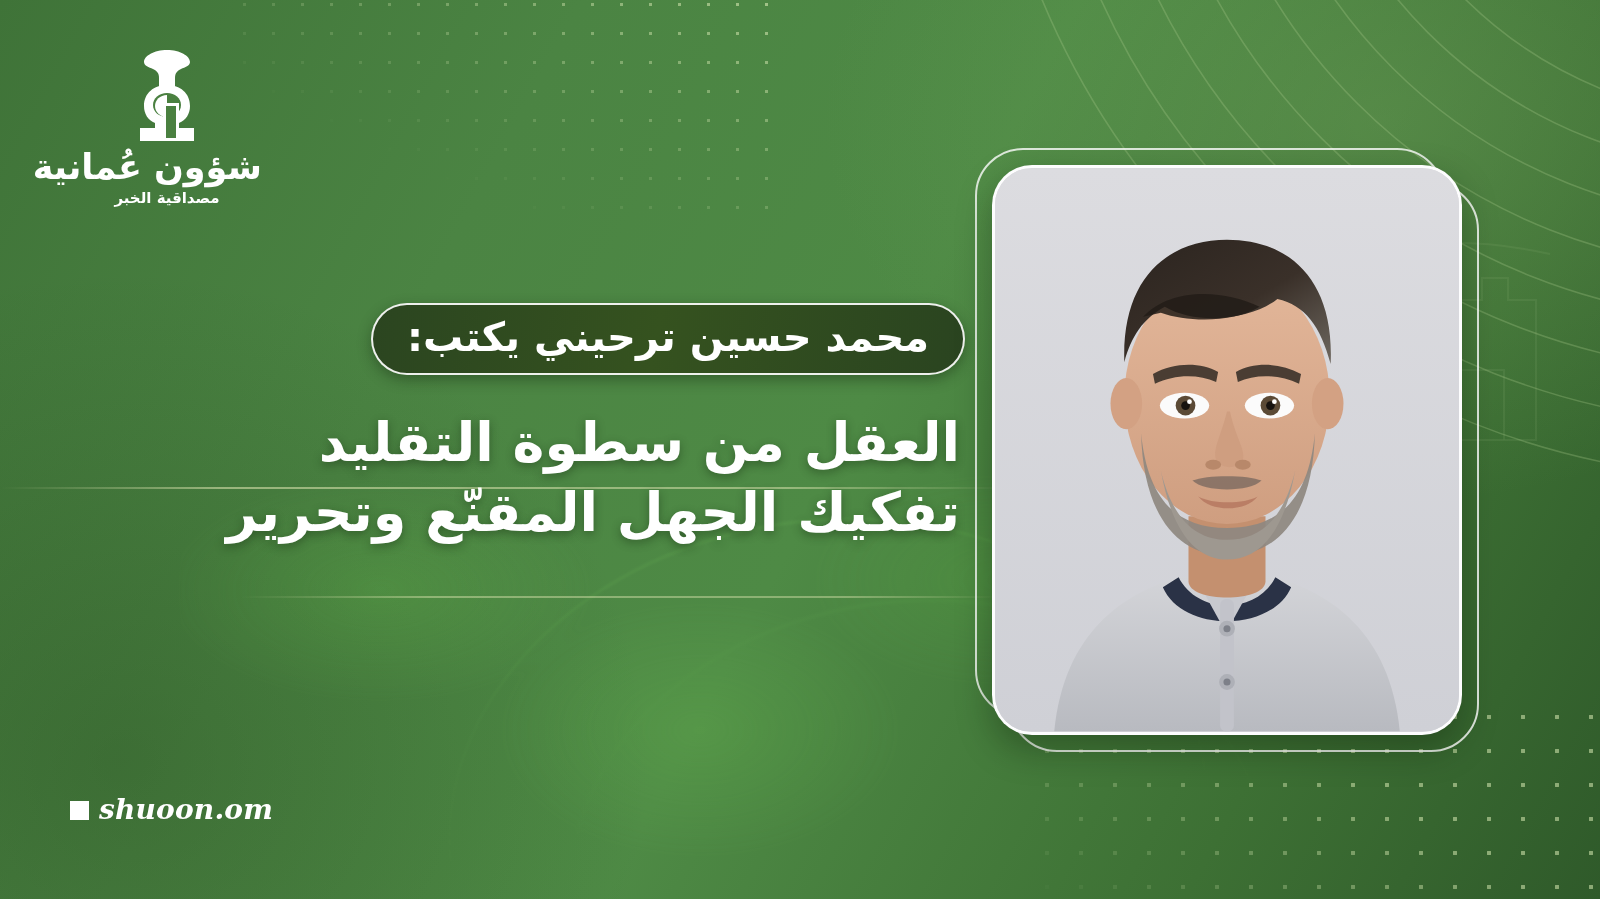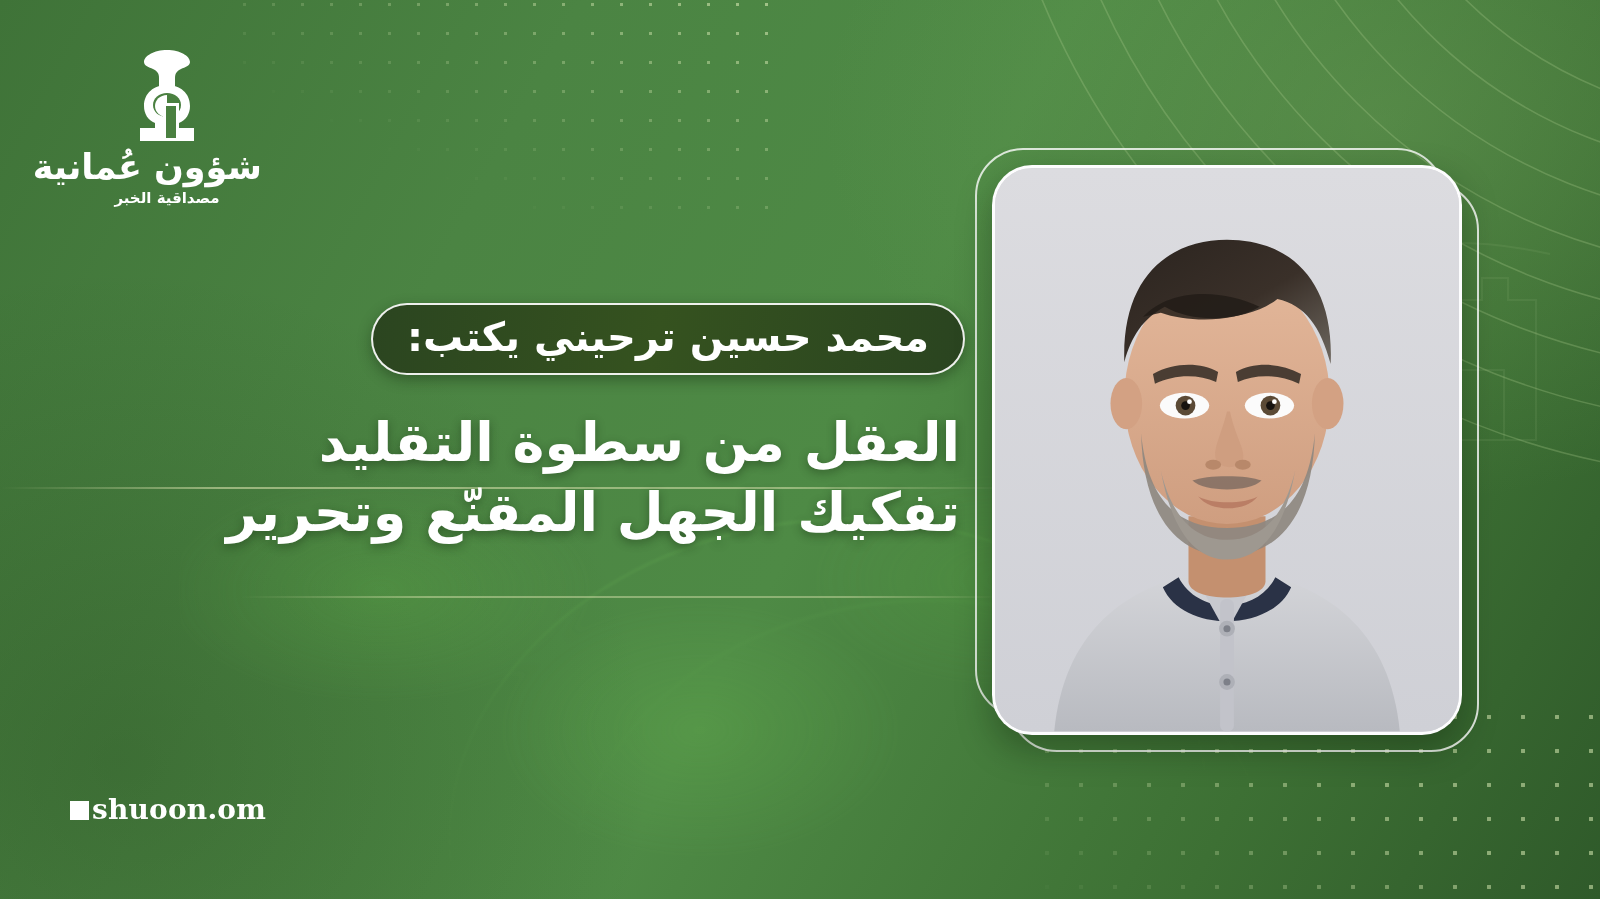--- a/index.html
+++ b/index.html
@@ -121,21 +121,21 @@
     position:absolute;left:0;top:0;width:470px;height:570px;
     border-radius:40px;overflow:hidden;
     border:3px solid rgba(255,255,255,.95);
     box-sizing:border-box;
     background:#d8d8dc;
     box-shadow:0 14px 34px rgba(14,30,8,.36);
   }
   .photo svg{display:block;width:100%;height:100%;}
 
   
-  #footer{position:absolute;left:70px;top:796px;display:flex;align-items:center;gap:3px;direction:ltr;}
+  #footer{position:absolute;left:70px;top:796px;display:flex;align-items:center;gap:10px;direction:ltr;font-style:italic;}
   .sq{width:19px;height:19px;background:#ffffff;display:block;}
   .site{
     color:#ffffff;font-family:"DejaVu Serif","Liberation Serif",serif;
     font-size:28px;font-weight:700;line-height:1;letter-spacing:.2px;
   }
 </style>
 </head>
 <body>
 
 <div id="card">

